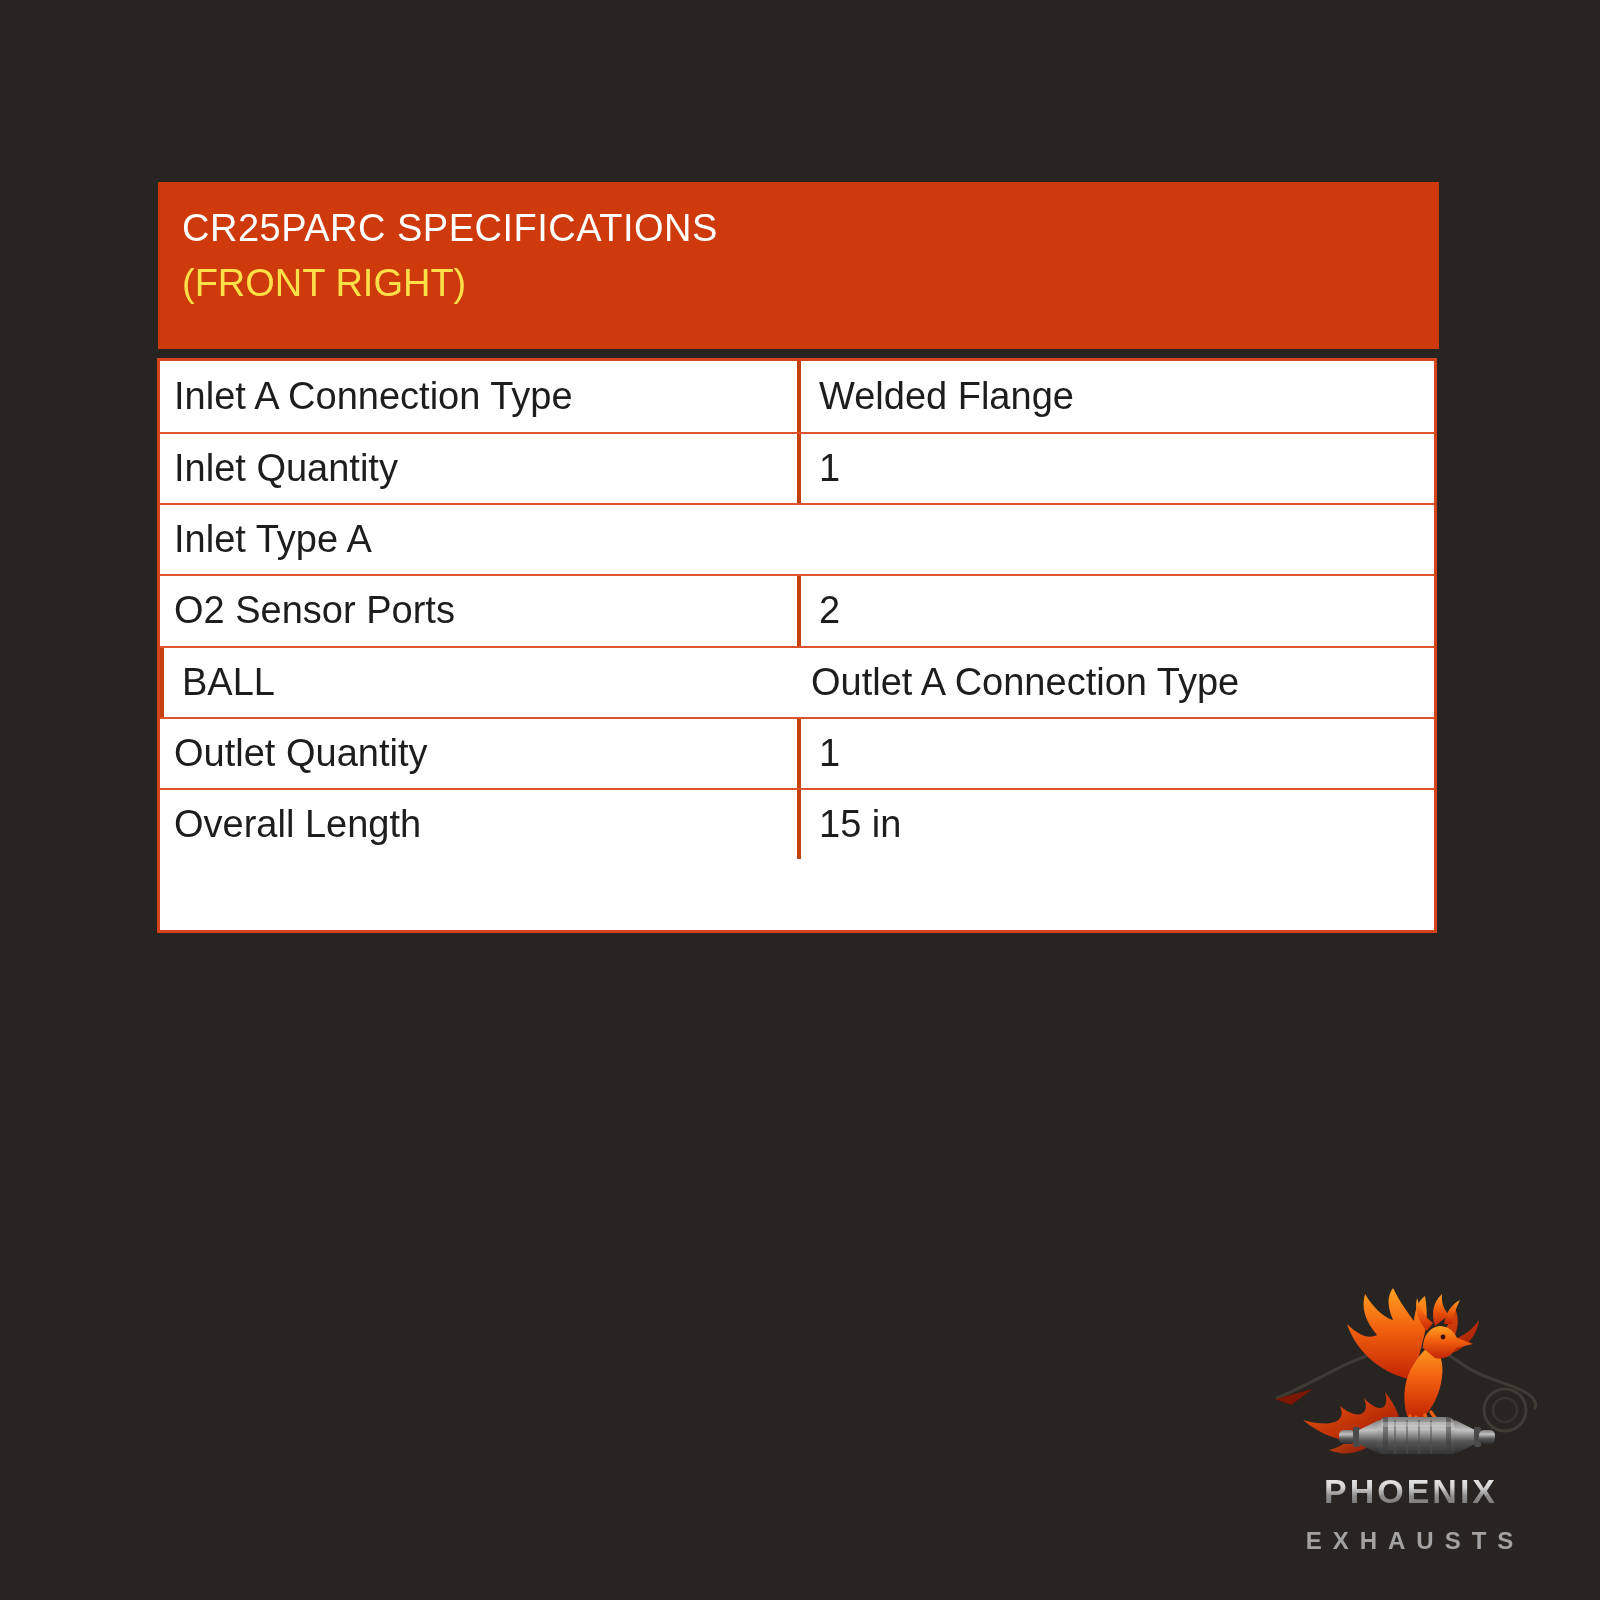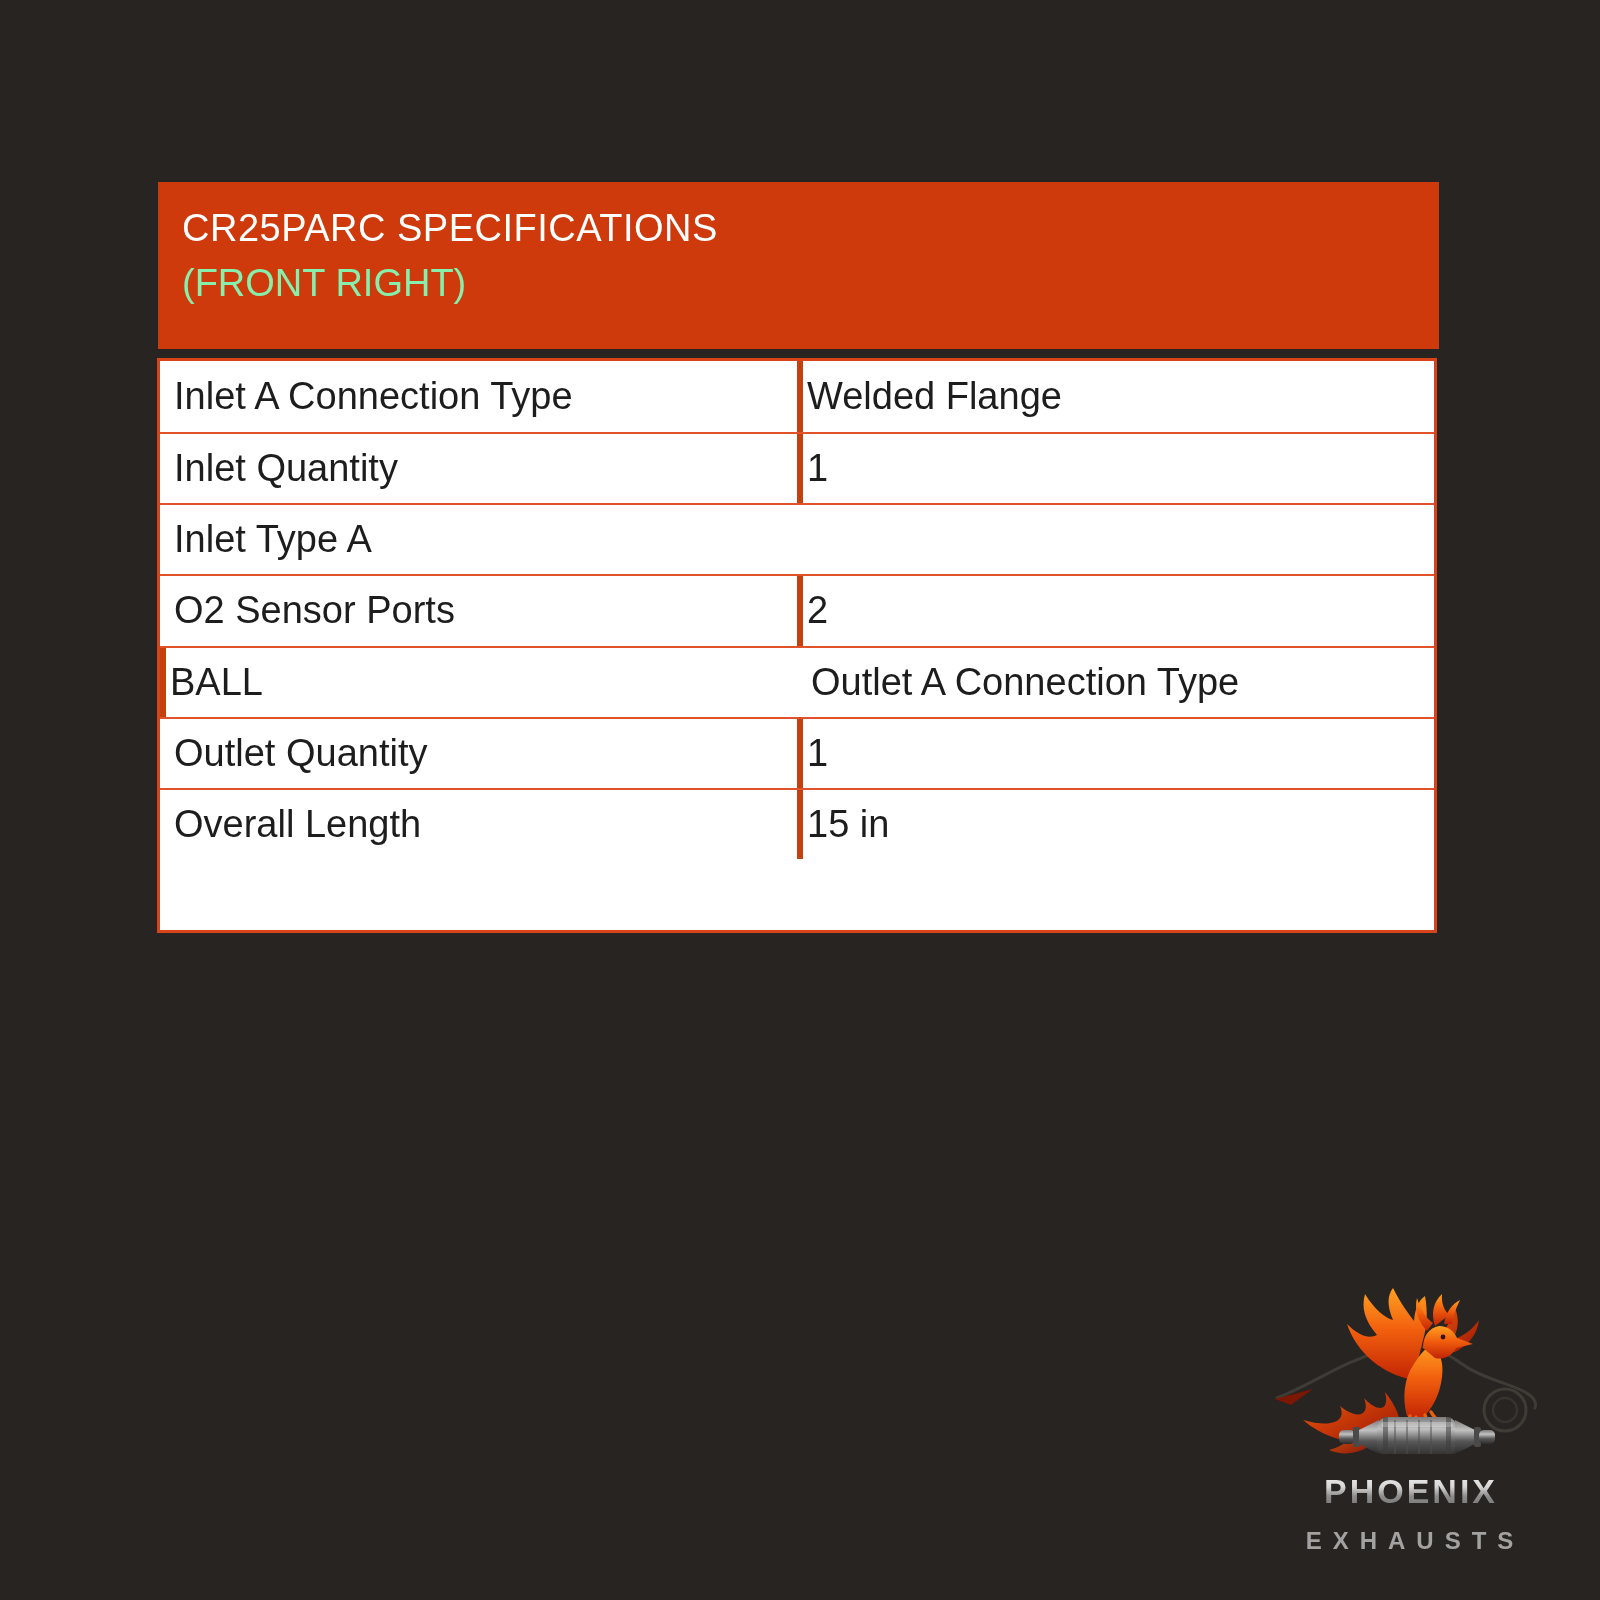--- a/index.html
+++ b/index.html
@@ -28,21 +28,21 @@
   }
   .spec-title {
     color: #ffffff;
     font-size: 38px;
     font-weight: 400;
     letter-spacing: 0.5px;
     line-height: 1.05;
     white-space: nowrap;
   }
   .spec-subtitle {
-    color: #86efac;
+    color: #fde047;
     font-size: 38px;
     font-weight: 400;
     margin-top: 13px;
     white-space: nowrap;
   }
 
   
   .spec-table {
     position: absolute;
     left: 157px;
@@ -65,22 +65,22 @@
   .spec-cell {
     display: flex;
     align-items: center;
     padding: 0 14px;
     font-size: 38px;
     color: #1d1d1d;
     overflow: hidden;
     white-space: nowrap;
   }
   .spec-cell.value {
-    border-left: 6px solid #c2410c;
-    padding-left: 4px;
+    border-left: 4px solid #c2410c;
+    padding-left: 18px;
   }
 
   
   .logo {
     position: absolute;
     left: 1254px;
     top: 1286px;
     width: 314px;
     text-align: center;
   }

